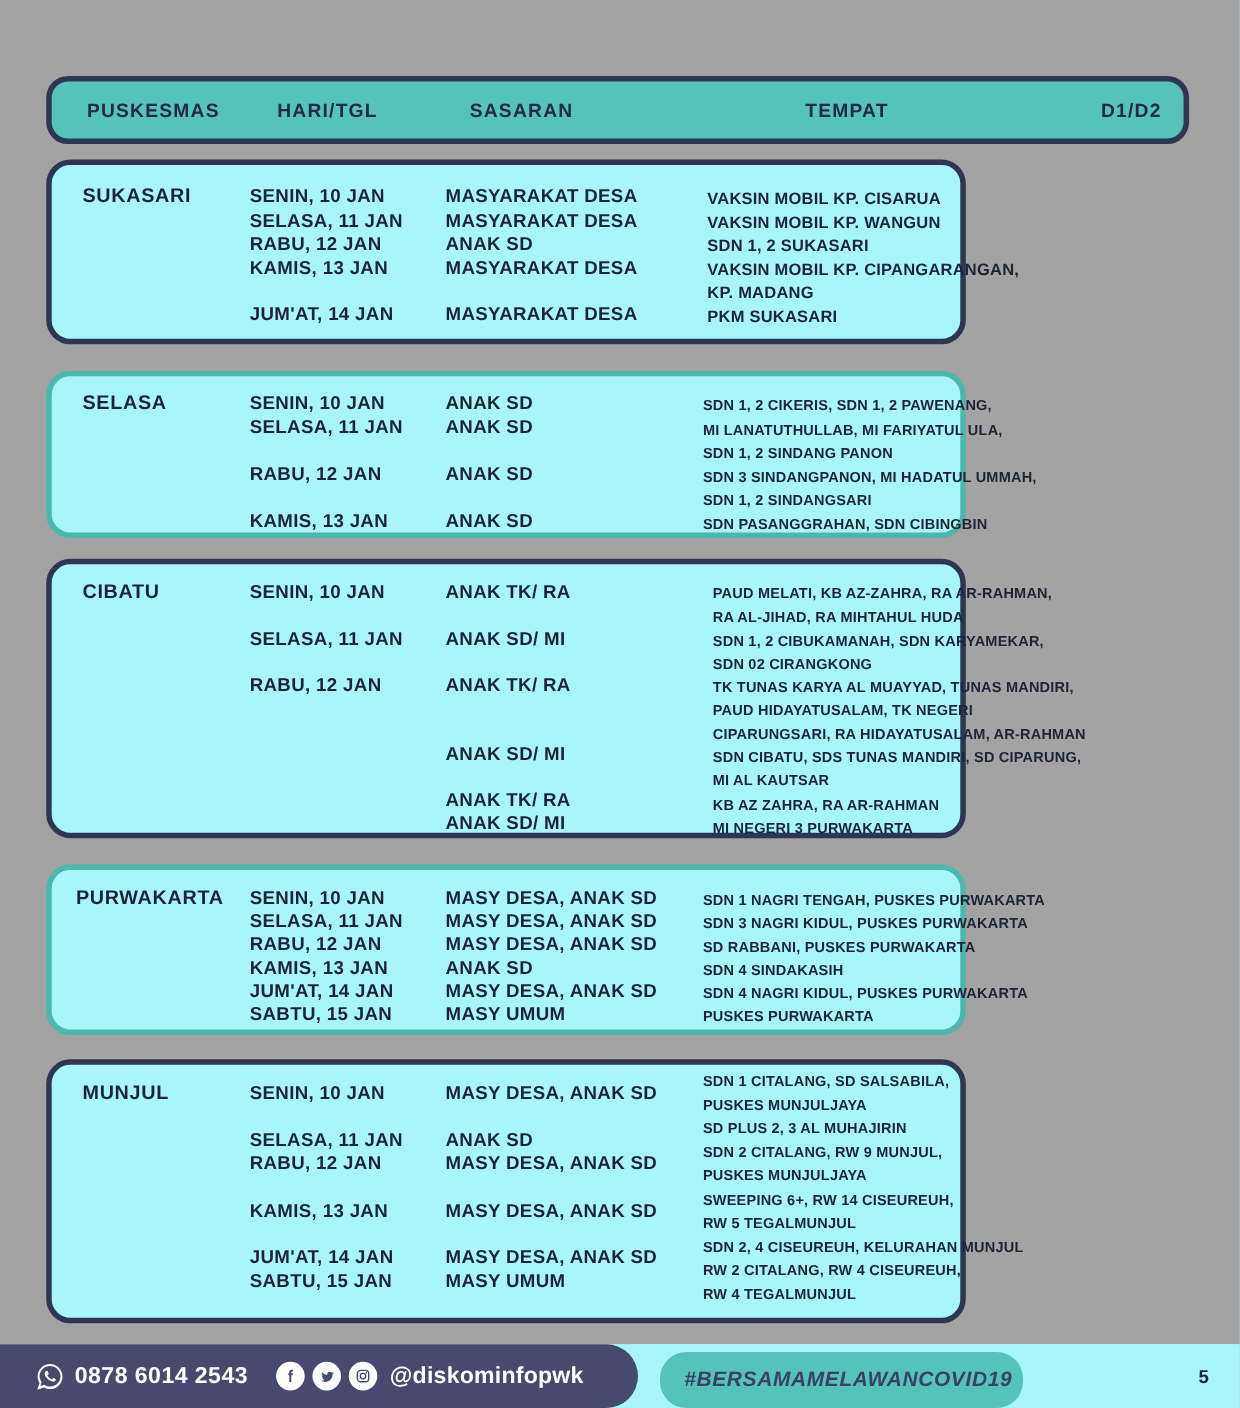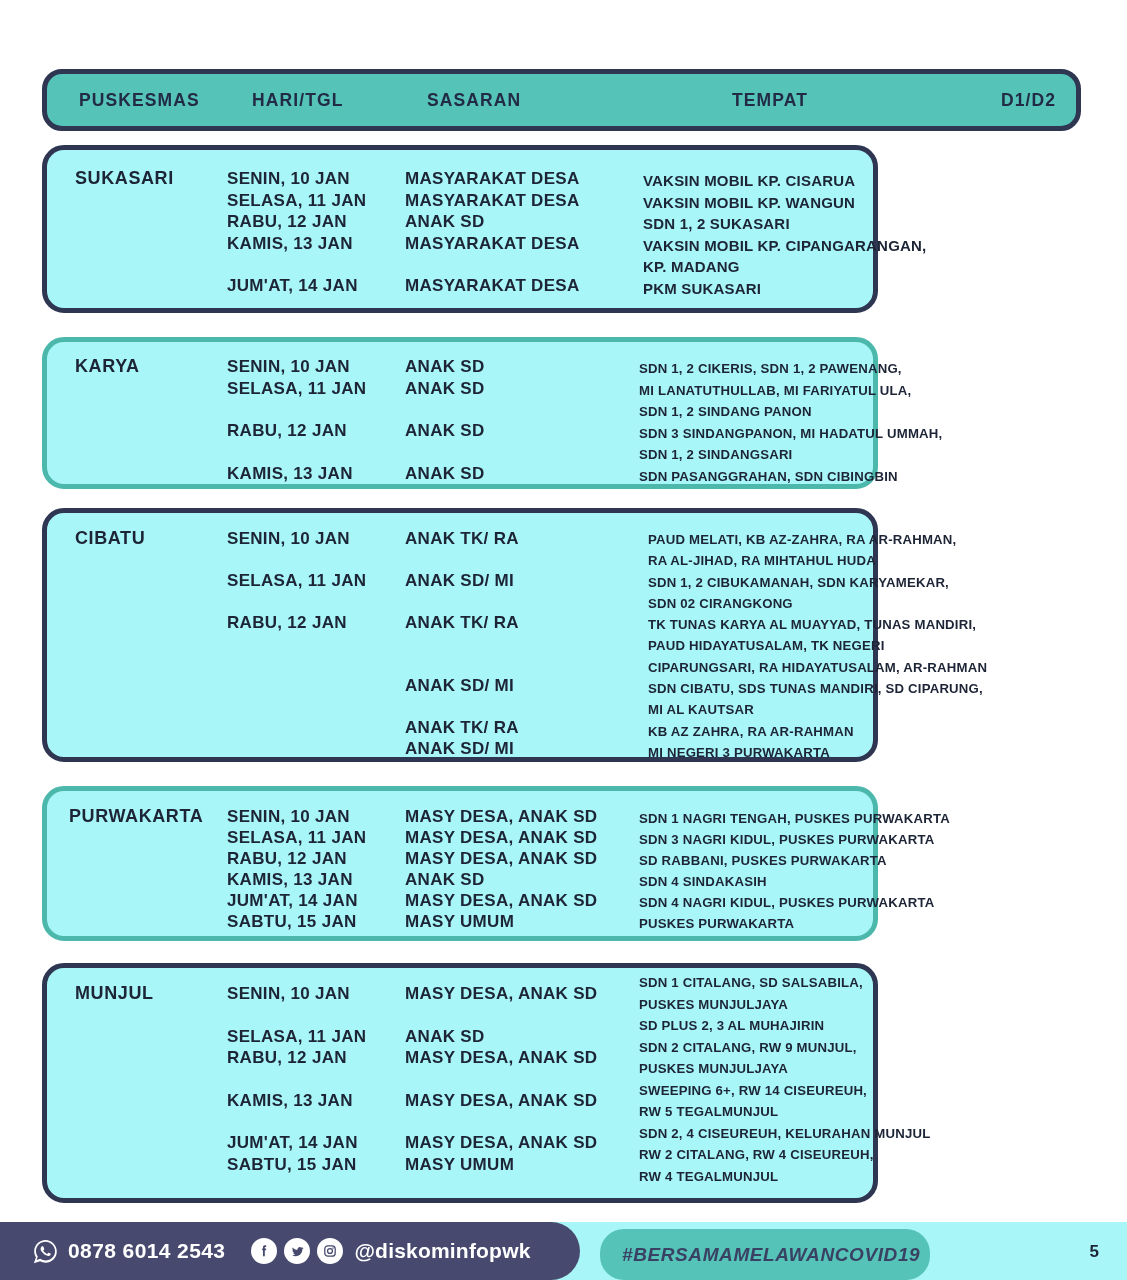--- a/index.html
+++ b/index.html
@@ -15,21 +15,21 @@
     position: relative;
     overflow: hidden;
   }
 
   
   .sheet {
     position: absolute;
     left: 0; top: 0;
     width: 1127px;
     height: 1222px;
-    background: #ffffff;
+    background: #a3a3a3;
     padding: 0;
   }
 
   
   .header-bar {
     position: absolute;
     left: 42px;
     top: 69px;
     width: 1039px;
     height: 62px;
@@ -220,21 +220,21 @@
         <div class="line">SDN 1, 2 SUKASARI</div>
         <div class="line">VAKSIN MOBIL KP. CIPANGARANGAN,</div>
         <div class="line">KP. MADANG</div>
         <div class="line">PKM SUKASARI</div>
       </div>
     </div>
   </div>
 
   <div class="card teal" style="top:337px;height:152px;">
     <div class="card-inner">
-      <span class="pk-name" style="top:14px;">KARYA</span>
+      <span class="pk-name" style="top:14px;">SELASA</span>
       <div class="col-date" style="top:14px;line-height:21.5px;">
         <div class="line">SENIN, 10 JAN</div>
         <div class="line">SELASA, 11 JAN</div>
         <div class="spacer"></div>
         <div class="line">RABU, 12 JAN</div>
         <div class="spacer"></div>
         <div class="line">KAMIS, 13 JAN</div>
       </div>
       <div class="col-target" style="top:14px;line-height:21.5px;">
         <div class="line">ANAK SD</div>

